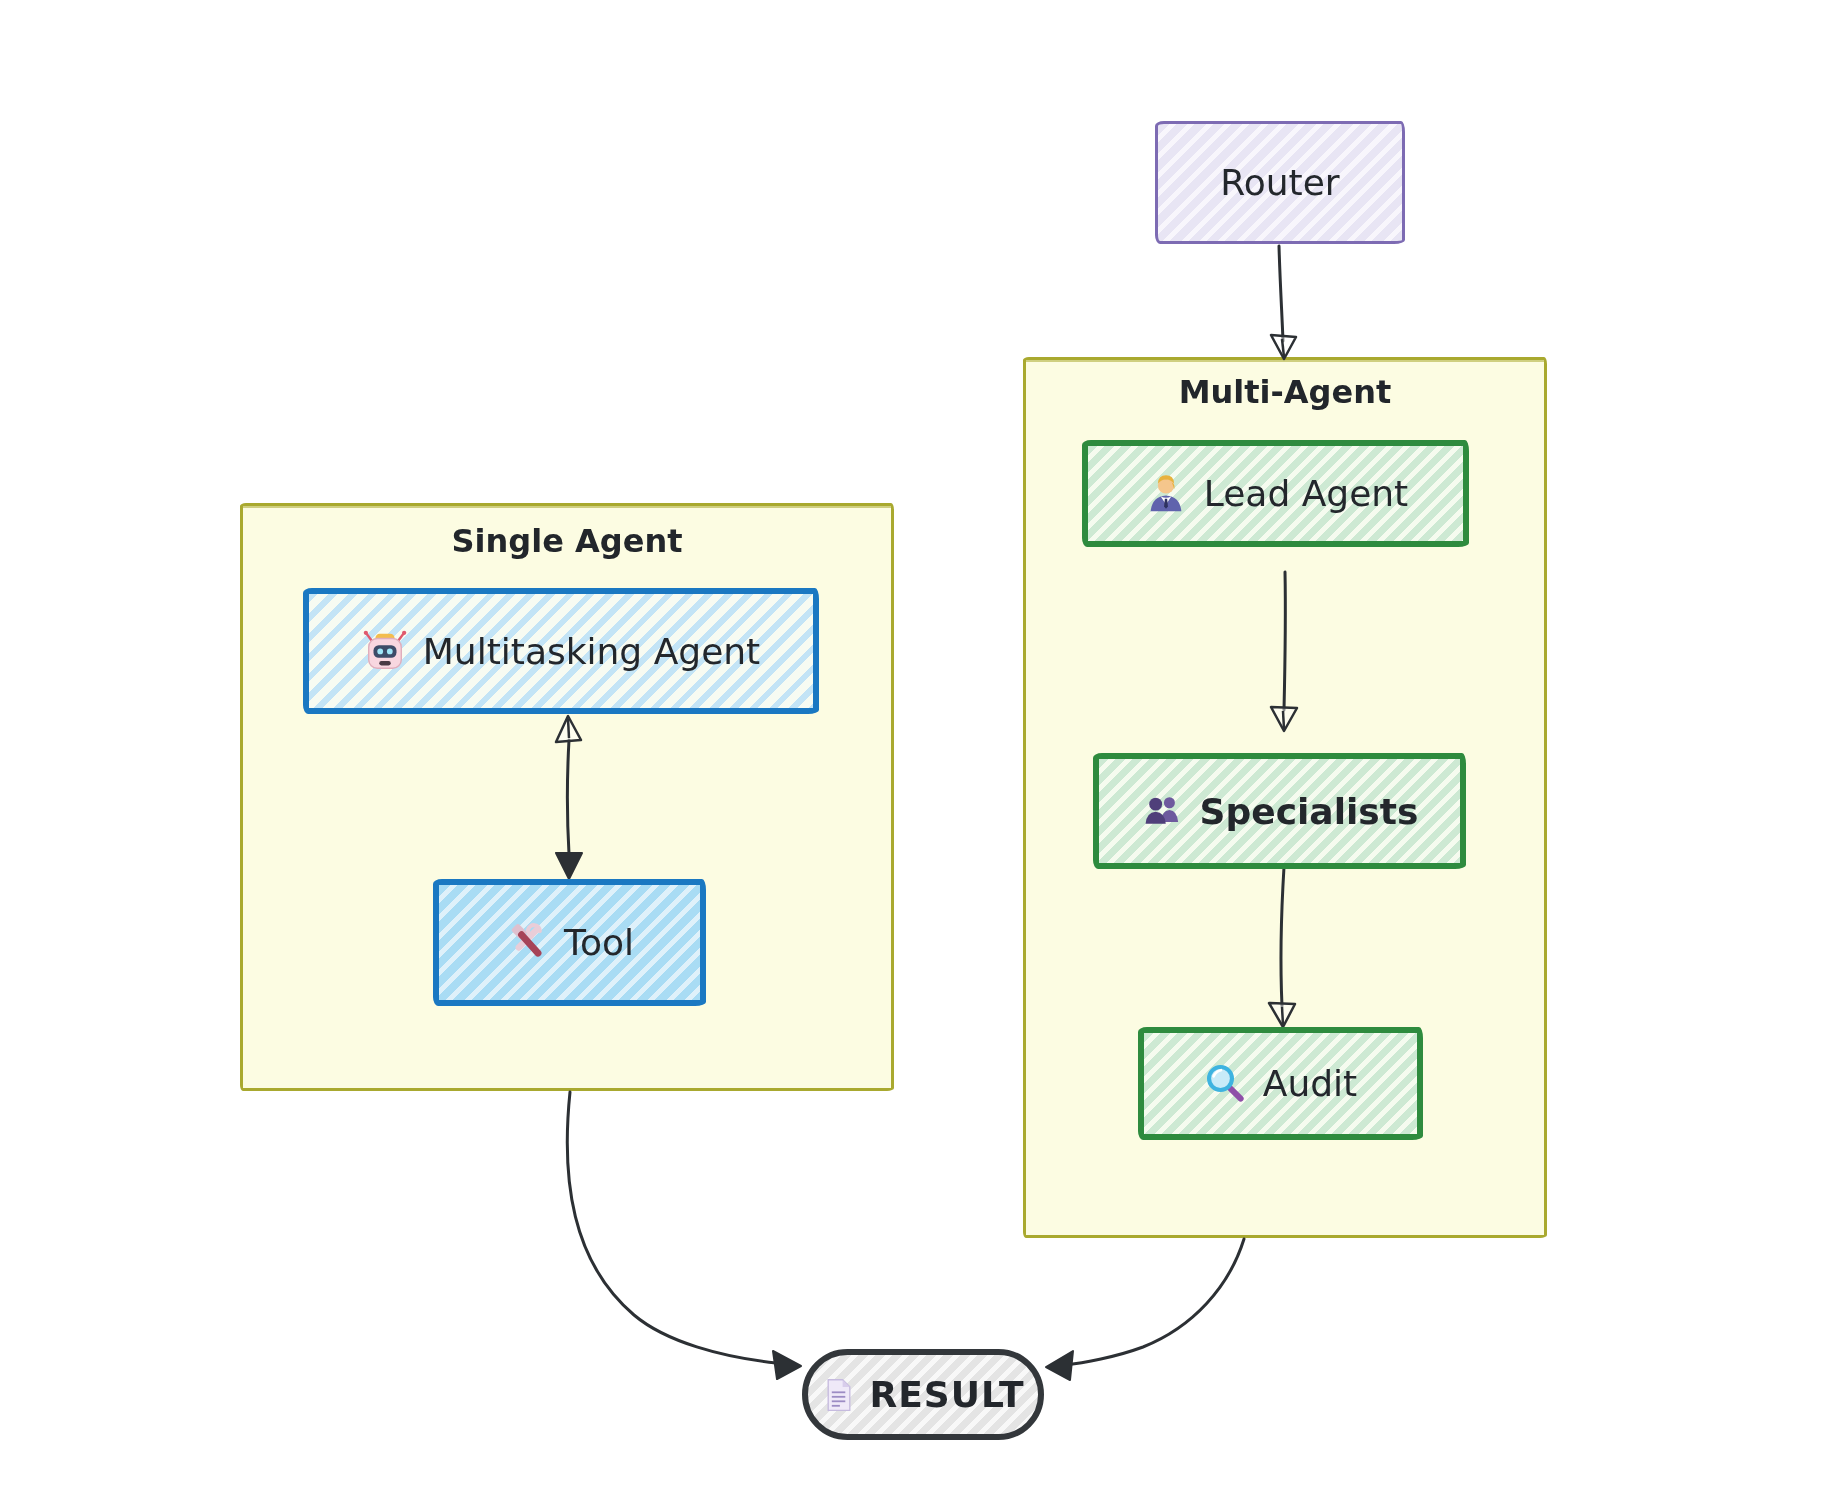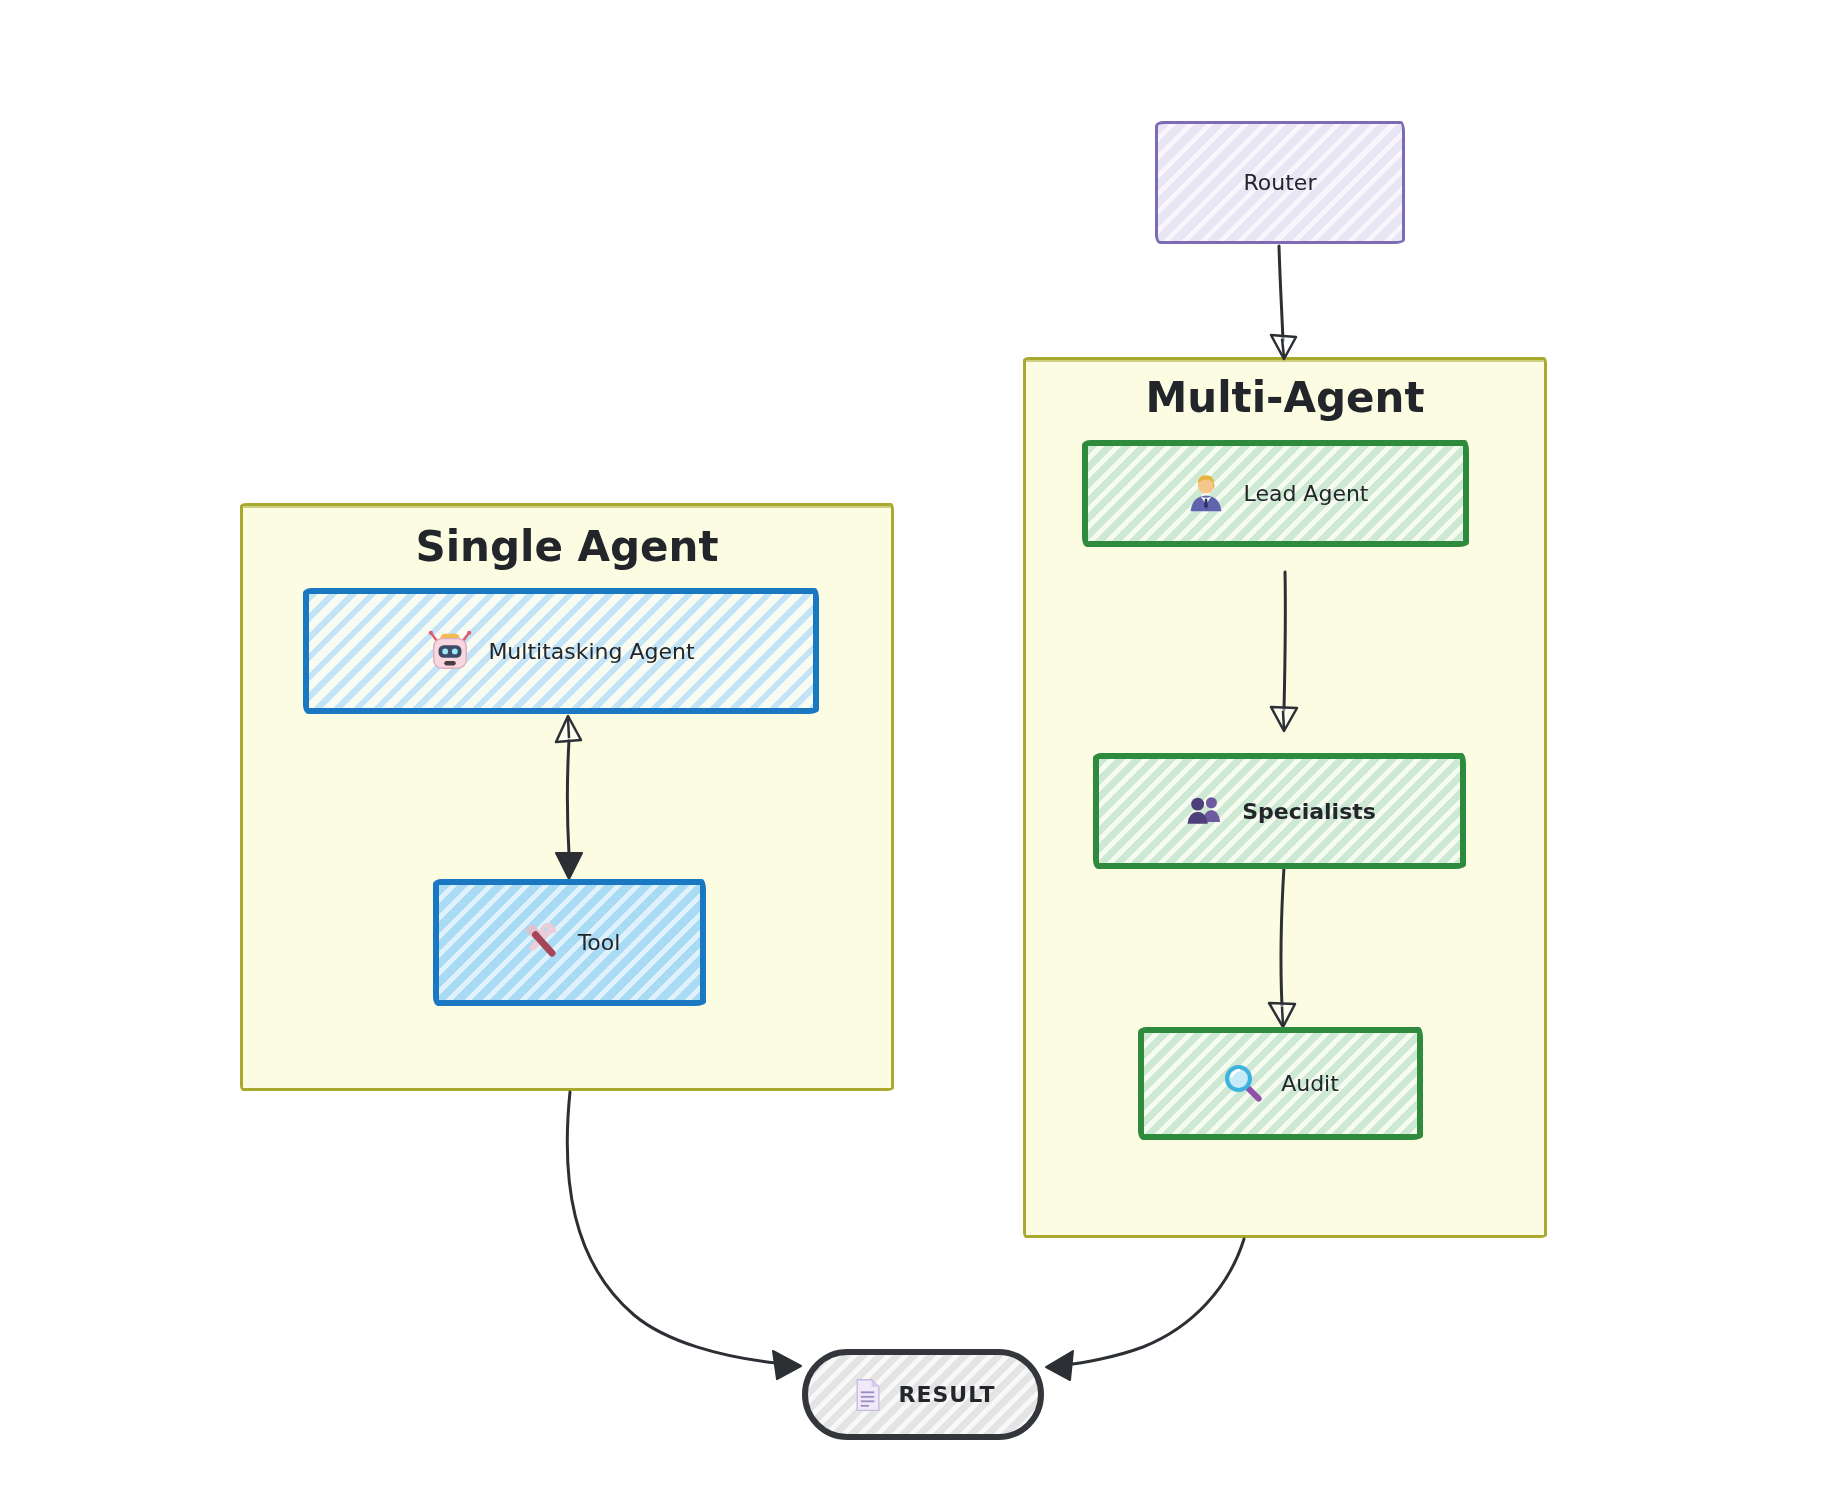--- a/index.html
+++ b/index.html
@@ -18,33 +18,33 @@
     position: absolute;
     background: #fcfce2;
     border: 3px solid #a9a92f;
     border-radius: 6px 3px 7px 3px / 3px 7px 3px 6px;
     box-shadow: inset 0 4px 0 -2px rgba(169,169,47,0.55);
   }
   .subgraph-title {
     position: absolute;
     top: 16px; left: 0; right: 0;
     text-align: center;
-    font-size: 42px;
+    font-size: 32px;
     font-weight: 600;
     color: #22262b;
   }
 
   
   .node {
     position: absolute;
     display: flex;
     align-items: center;
     justify-content: center;
     gap: 15px;
-    font-size: 22px;
+    font-size: 36px;
     font-weight: 500;
     color: #23272c;
     border-radius: 9px 4px 11px 5px / 5px 11px 4px 9px;
   }
   .node .label { white-space: nowrap; }
 
   .node-router {
     border: 3px solid #7d6bb3;
     background: repeating-linear-gradient(135deg, #e8e5f4 0px, #e8e5f4 8px, #f8f6fc 8px, #f8f6fc 13px);
   }

